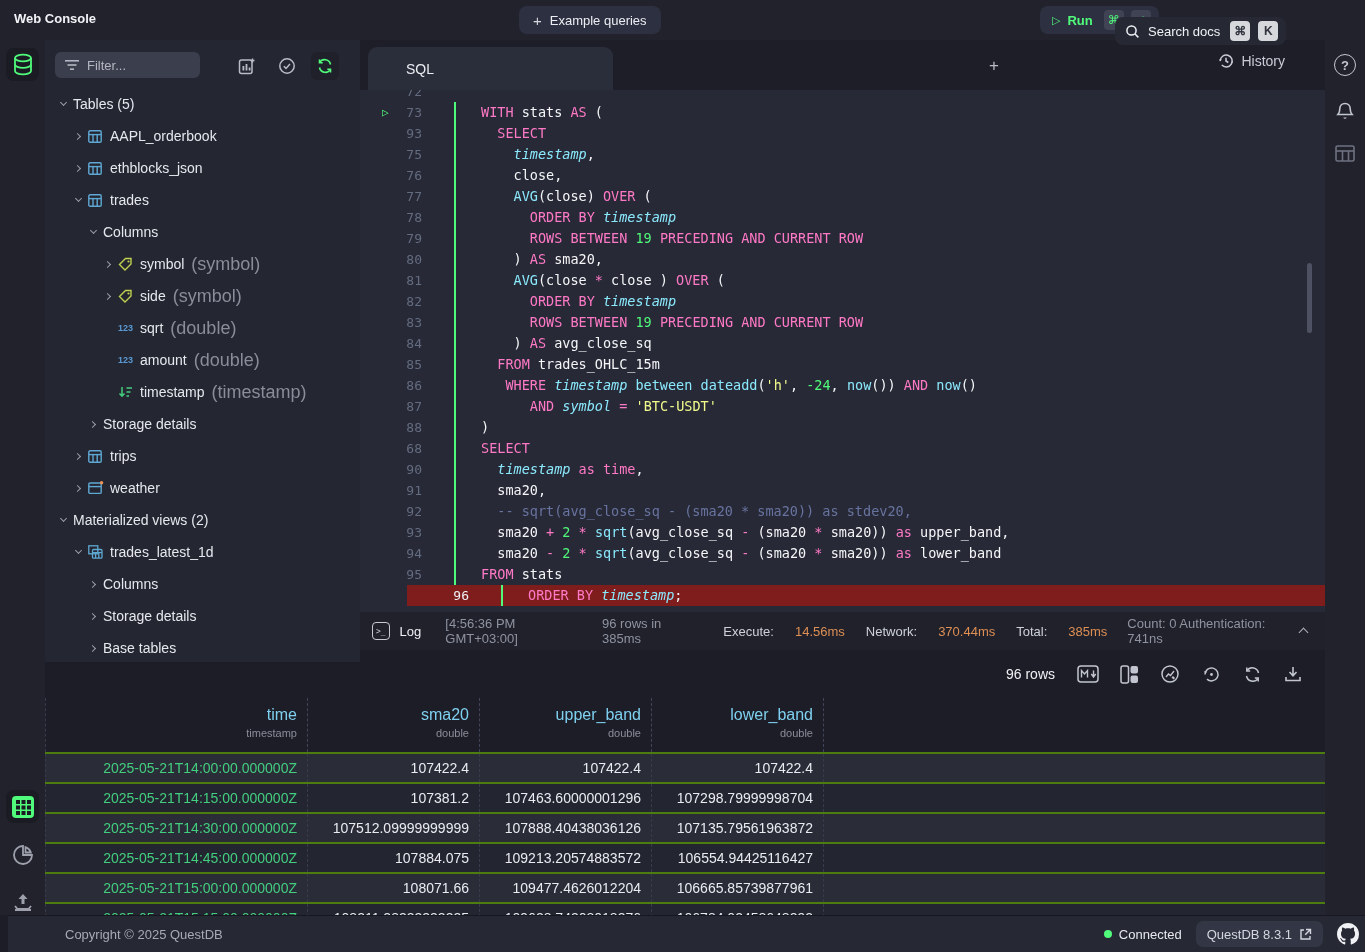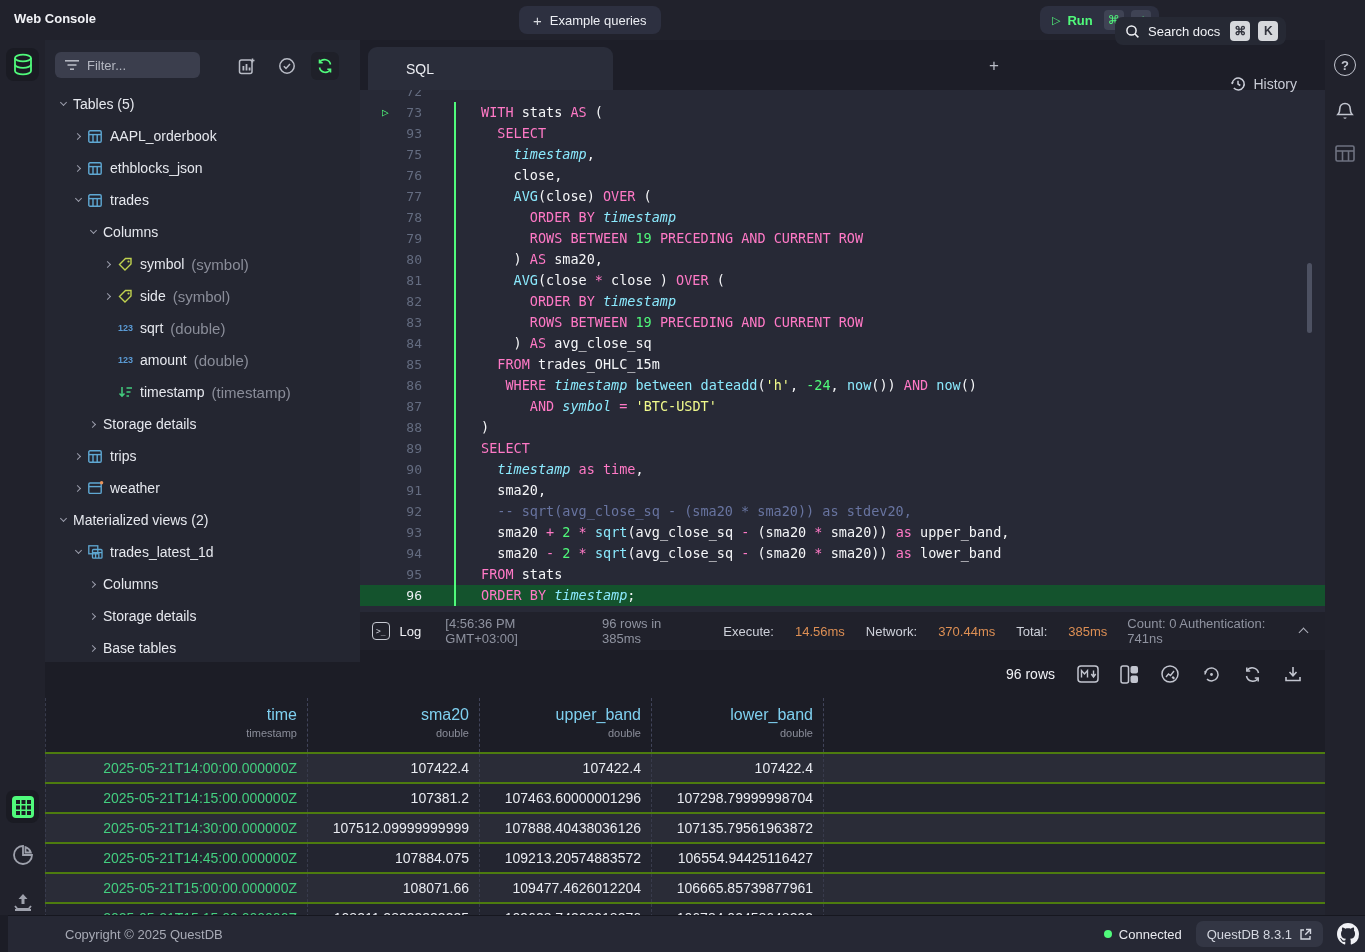--- a/index.html
+++ b/index.html
@@ -31,32 +31,32 @@
   .filter-box input { background:transparent; border:none; outline:none; color:#c7cad3; font-size:13px; width:100px; font-family:"Liberation Sans",sans-serif; }
   .filter-box input::placeholder { color:#b4b7c1; }
   .sb-icon { position:absolute; top:12px; width:28px; height:28px; display:flex; align-items:center; justify-content:center; cursor:pointer; border-radius:6px; }
   .tree { position:absolute; left:0; top:48px; width:315px; }
   .titem { height:32px; display:flex; align-items:center; font-size:14px; color:#e6e8ee; cursor:pointer; white-space:nowrap; }
   .chev { width:16px; height:16px; display:inline-flex; align-items:center; justify-content:center; flex:0 0 16px; }
   .chev i { display:inline-block; width:5px; height:5px; border-right:1.6px solid #9a9daa; border-bottom:1.6px solid #9a9daa; transform:rotate(-45deg); margin-left:-2px; }
   .chev.open i { transform:rotate(45deg); margin-top:-3px; margin-left:0; }
   .ticon { width:20px; height:16px; display:inline-flex; align-items:center; justify-content:flex-start; flex:0 0 20px; margin-left:2px; }
   .tlabel { margin-left:2px; }
-  .tsuffix { margin-left:7px; color:#8a8d99; font-size:15px; }
+  .tsuffix { margin-left:7px; color:#8a8d99; font-size:18px; }
 
   
   .tabbar { position:absolute; left:360px; top:40px; width:965px; height:50px; background:#1d1e28; z-index:20; }
   .tab-active { position:absolute; left:8px; top:7px; width:245px; height:43px; background:#2a2d3a; border-radius:9px 9px 0 0; display:flex; align-items:center; padding-left:38px; font-size:14px; color:#eceef3; cursor:pointer; }
   .tab-plus { position:absolute; left:622px; top:14px; width:24px; height:24px; color:#b9bcc6; font-size:17px; display:flex; align-items:center; justify-content:center; cursor:pointer; }
-  .history-btn { position:absolute; right:28px; top:13px; display:flex; align-items:center; gap:7px; color:#c9ccd6; font-size:14px; cursor:pointer;margin-top:23px; }
+  .history-btn { position:absolute; right:40px; top:13px; display:flex; align-items:center; gap:7px; color:#c9ccd6; font-size:14px; cursor:pointer; }
 
   .editor { position:absolute; left:360px; top:90px; width:965px; height:522px; background:#272936; overflow:hidden; z-index:19; font-family:"DejaVu Sans Mono", monospace; font-size:13.5px; }
   .lines { position:absolute; left:0; top:-9px; width:100%; }
   .cline { position:relative; height:21px; line-height:21px; display:flex; white-space:pre;gap:16px; }
-  .cline.cur { background:#14532d; }
+  .cline.cur { background:#7f1d1d;margin-left:47px; }
   .gnum { width:78px; flex:0 0 78px; text-align:right; padding-right:16px; color:#646c80; font-size:13px; }
   .cline.cur .gnum { color:#eef0f5; }
   .gbar { width:2px; flex:0 0 2px; background:#50fa7b; margin-right:9px; }
   .cline.nobar .gbar { background:transparent; }
   .ctext { color:#f5f6f8; }
   .ctext .k { color:#ff79c6; }
   .ctext .f { color:#8be9fd; }
   .ctext .i { color:#8be9fd; font-style:italic; }
   .ctext .s { color:#f1fa8c; }
   .ctext .n { color:#50fa7b; }
@@ -421,21 +421,21 @@
         <div class="cline"><span class="gnum">79</span><span class="gbar"></span><span class="ctext"><span class="p">      </span><span class="k">ROWS BETWEEN</span><span class="p"> </span><span class="n">19</span><span class="p"> </span><span class="k">PRECEDING AND CURRENT ROW</span></span></div>
         <div class="cline"><span class="gnum">80</span><span class="gbar"></span><span class="ctext"><span class="p">    ) </span><span class="k">AS</span><span class="p"> sma20,</span></span></div>
         <div class="cline"><span class="gnum">81</span><span class="gbar"></span><span class="ctext"><span class="p">    </span><span class="f">AVG</span><span class="p">(close </span><span class="k">*</span><span class="p"> close ) </span><span class="k">OVER</span><span class="p"> (</span></span></div>
         <div class="cline"><span class="gnum">82</span><span class="gbar"></span><span class="ctext"><span class="p">      </span><span class="k">ORDER BY</span><span class="p"> </span><span class="i">timestamp</span></span></div>
         <div class="cline"><span class="gnum">83</span><span class="gbar"></span><span class="ctext"><span class="p">      </span><span class="k">ROWS BETWEEN</span><span class="p"> </span><span class="n">19</span><span class="p"> </span><span class="k">PRECEDING AND CURRENT ROW</span></span></div>
         <div class="cline"><span class="gnum">84</span><span class="gbar"></span><span class="ctext"><span class="p">    ) </span><span class="k">AS</span><span class="p"> avg_close_sq</span></span></div>
         <div class="cline"><span class="gnum">85</span><span class="gbar"></span><span class="ctext"><span class="p">  </span><span class="k">FROM</span><span class="p"> trades_OHLC_15m</span></span></div>
         <div class="cline"><span class="gnum">86</span><span class="gbar"></span><span class="ctext"><span class="p">   </span><span class="k">WHERE</span><span class="p"> </span><span class="i">timestamp</span><span class="p"> </span><span class="f">between</span><span class="p"> </span><span class="f">dateadd</span><span class="p">(</span><span class="s">'h'</span><span class="p">, </span><span class="n">-24</span><span class="p">, </span><span class="f">now</span><span class="p">()) </span><span class="k">AND</span><span class="p"> </span><span class="f">now</span><span class="p">()</span></span></div>
         <div class="cline"><span class="gnum">87</span><span class="gbar"></span><span class="ctext"><span class="p">      </span><span class="k">AND</span><span class="p"> </span><span class="i">symbol</span><span class="p"> </span><span class="k">=</span><span class="p"> </span><span class="s">'BTC-USDT'</span></span></div>
         <div class="cline"><span class="gnum">88</span><span class="gbar"></span><span class="ctext"><span class="p">)</span></span></div>
-        <div class="cline"><span class="gnum">89</span><span class="gbar"></span><span class="ctext"><span class="k">SELECT</span></span></div>
+        <div class="cline"><span class="gnum">68</span><span class="gbar"></span><span class="ctext"><span class="k">SELECT</span></span></div>
         <div class="cline"><span class="gnum">90</span><span class="gbar"></span><span class="ctext"><span class="p">  </span><span class="i">timestamp</span><span class="p"> </span><span class="k">as</span><span class="p"> </span><span class="k">time</span><span class="p">,</span></span></div>
         <div class="cline"><span class="gnum">91</span><span class="gbar"></span><span class="ctext"><span class="p">  sma20,</span></span></div>
         <div class="cline"><span class="gnum">92</span><span class="gbar"></span><span class="ctext"><span class="c">  -- sqrt(avg_close_sq - (sma20 * sma20)) as stdev20,</span></span></div>
         <div class="cline"><span class="gnum">93</span><span class="gbar"></span><span class="ctext"><span class="p">  sma20 </span><span class="k">+</span><span class="p"> </span><span class="n">2</span><span class="p"> </span><span class="k">*</span><span class="p"> </span><span class="f">sqrt</span><span class="p">(avg_close_sq </span><span class="k">-</span><span class="p"> (sma20 </span><span class="k">*</span><span class="p"> sma20)) </span><span class="k">as</span><span class="p"> upper_band,</span></span></div>
         <div class="cline"><span class="gnum">94</span><span class="gbar"></span><span class="ctext"><span class="p">  sma20 </span><span class="k">-</span><span class="p"> </span><span class="n">2</span><span class="p"> </span><span class="k">*</span><span class="p"> </span><span class="f">sqrt</span><span class="p">(avg_close_sq </span><span class="k">-</span><span class="p"> (sma20 </span><span class="k">*</span><span class="p"> sma20)) </span><span class="k">as</span><span class="p"> lower_band</span></span></div>
         <div class="cline"><span class="gnum">95</span><span class="gbar"></span><span class="ctext"><span class="k">FROM</span><span class="p"> stats</span></span></div>
         <div class="cline cur"><span class="gnum">96</span><span class="gbar"></span><span class="ctext"><span class="k">ORDER BY</span><span class="p"> </span><span class="i">timestamp</span><span class="p">;</span></span></div>
       </div>
     <div class="vscroll"></div>
   </div>

